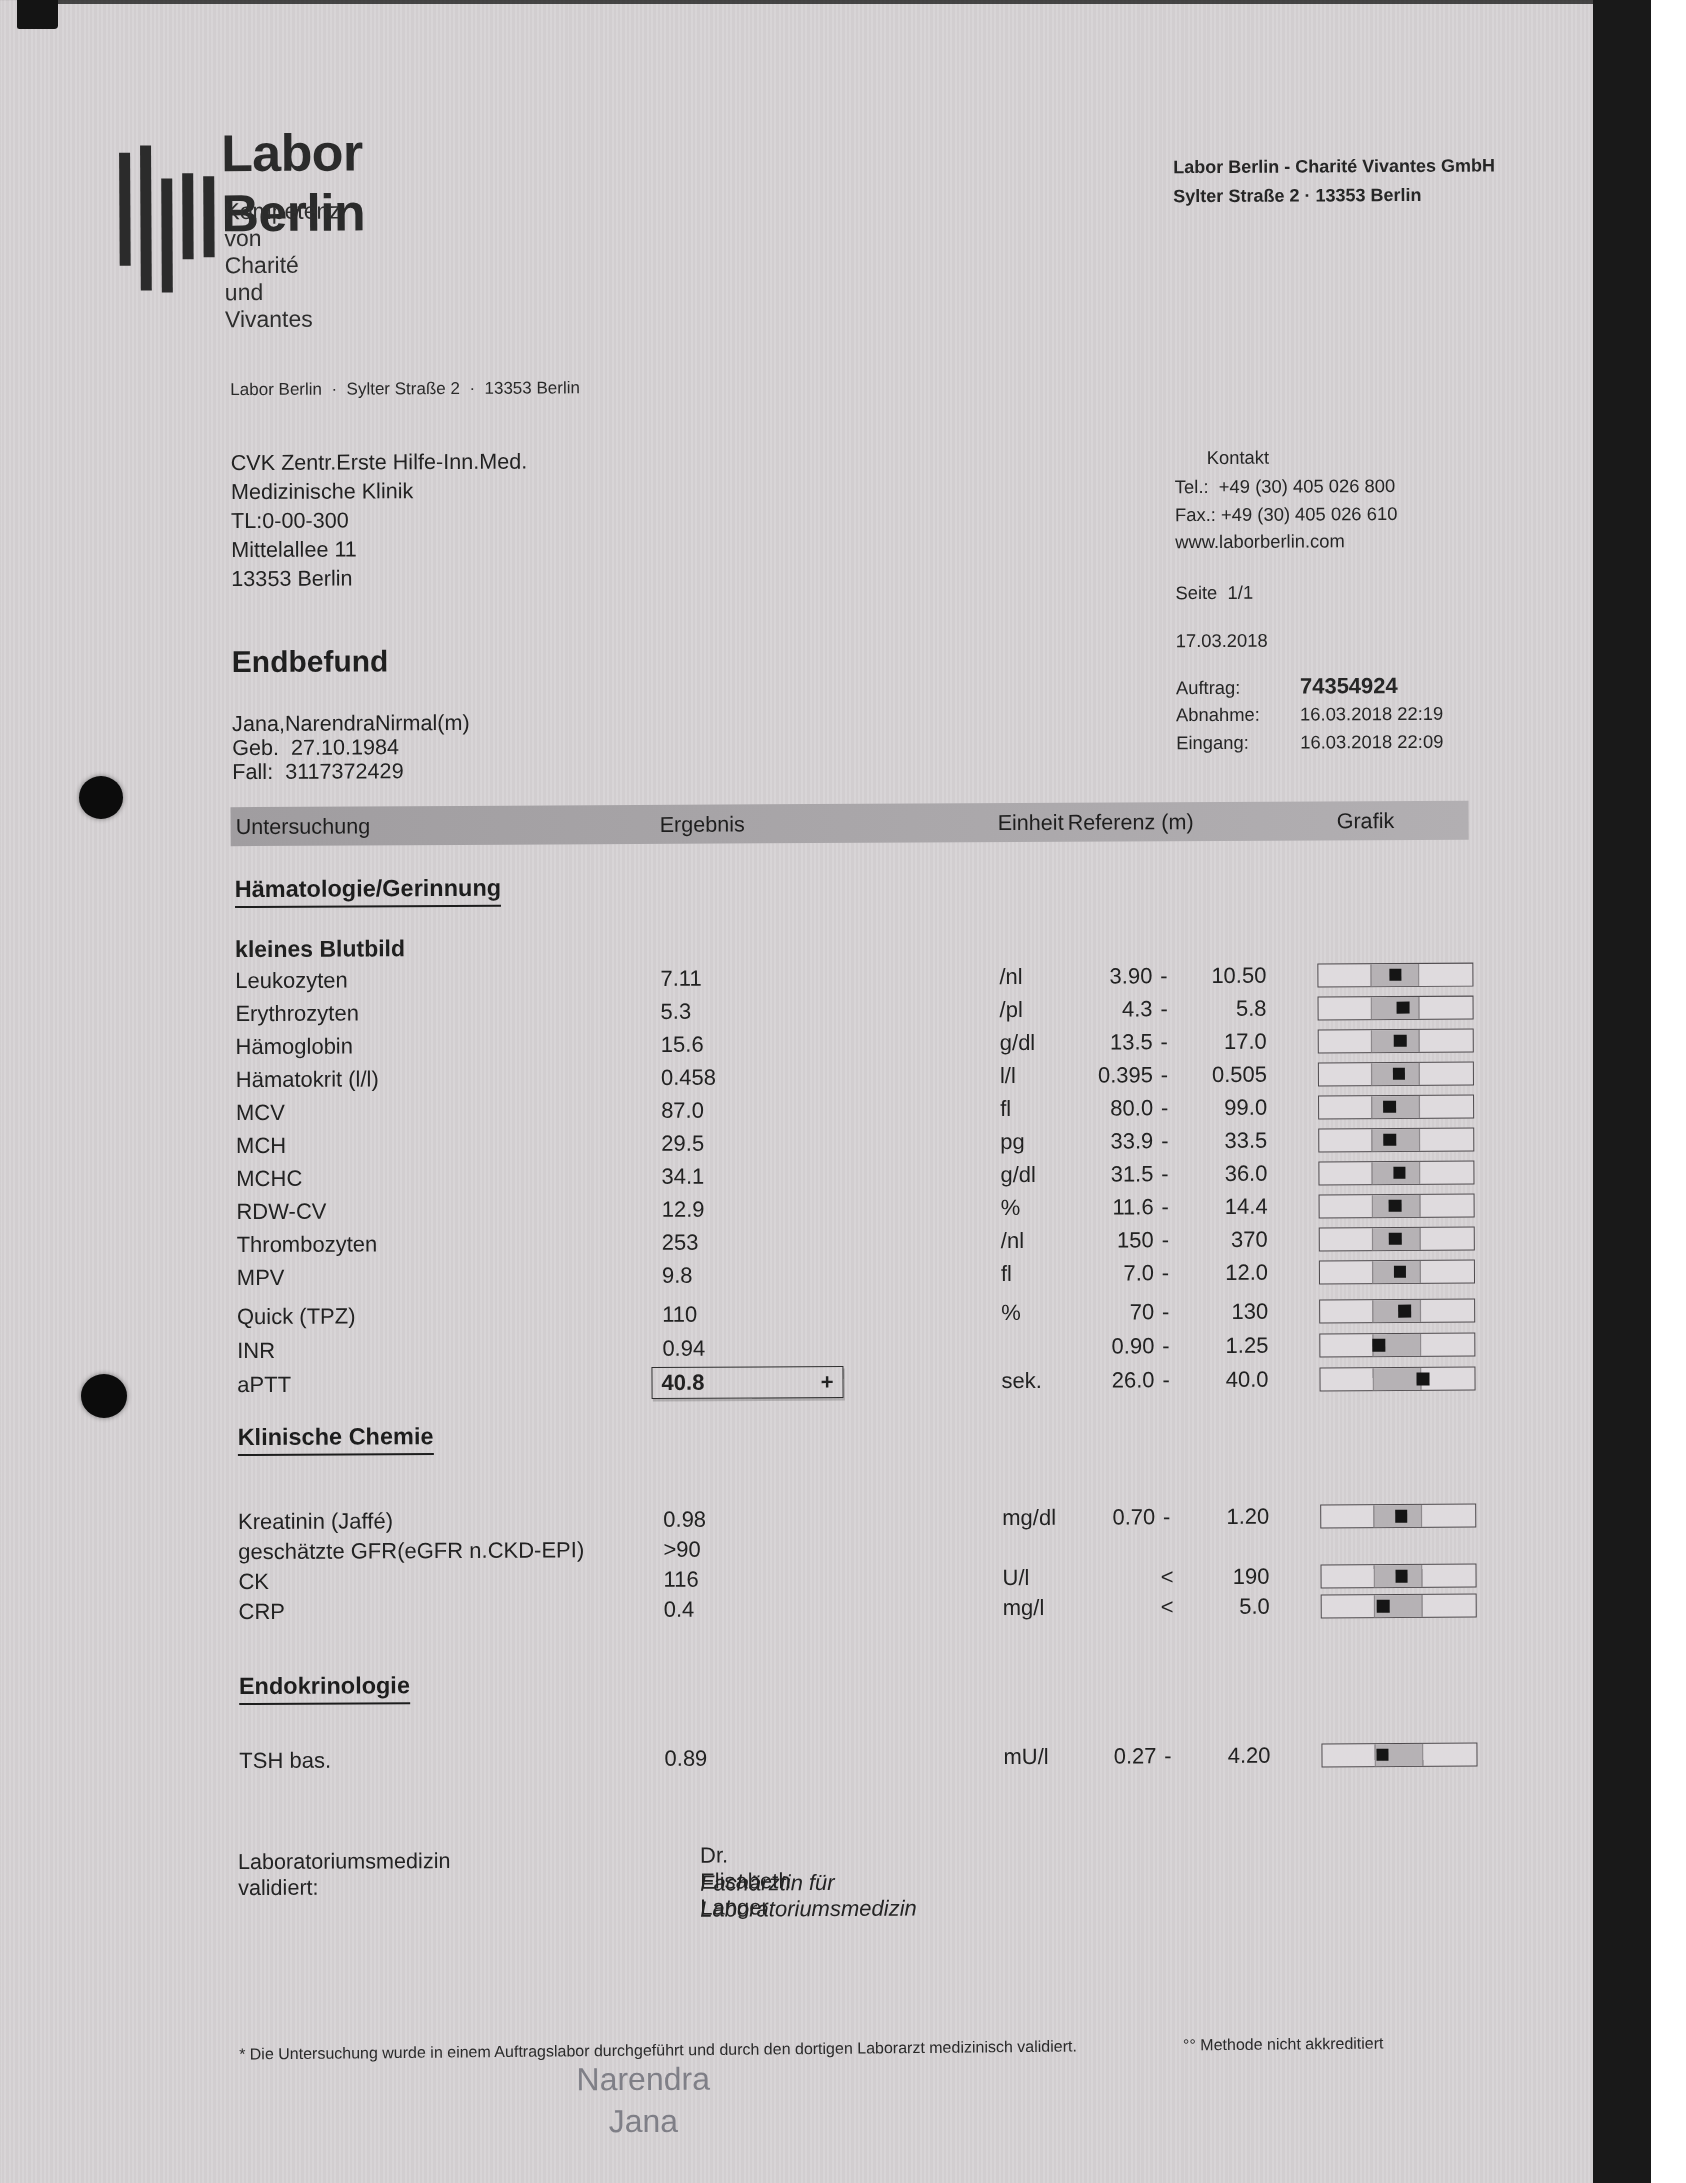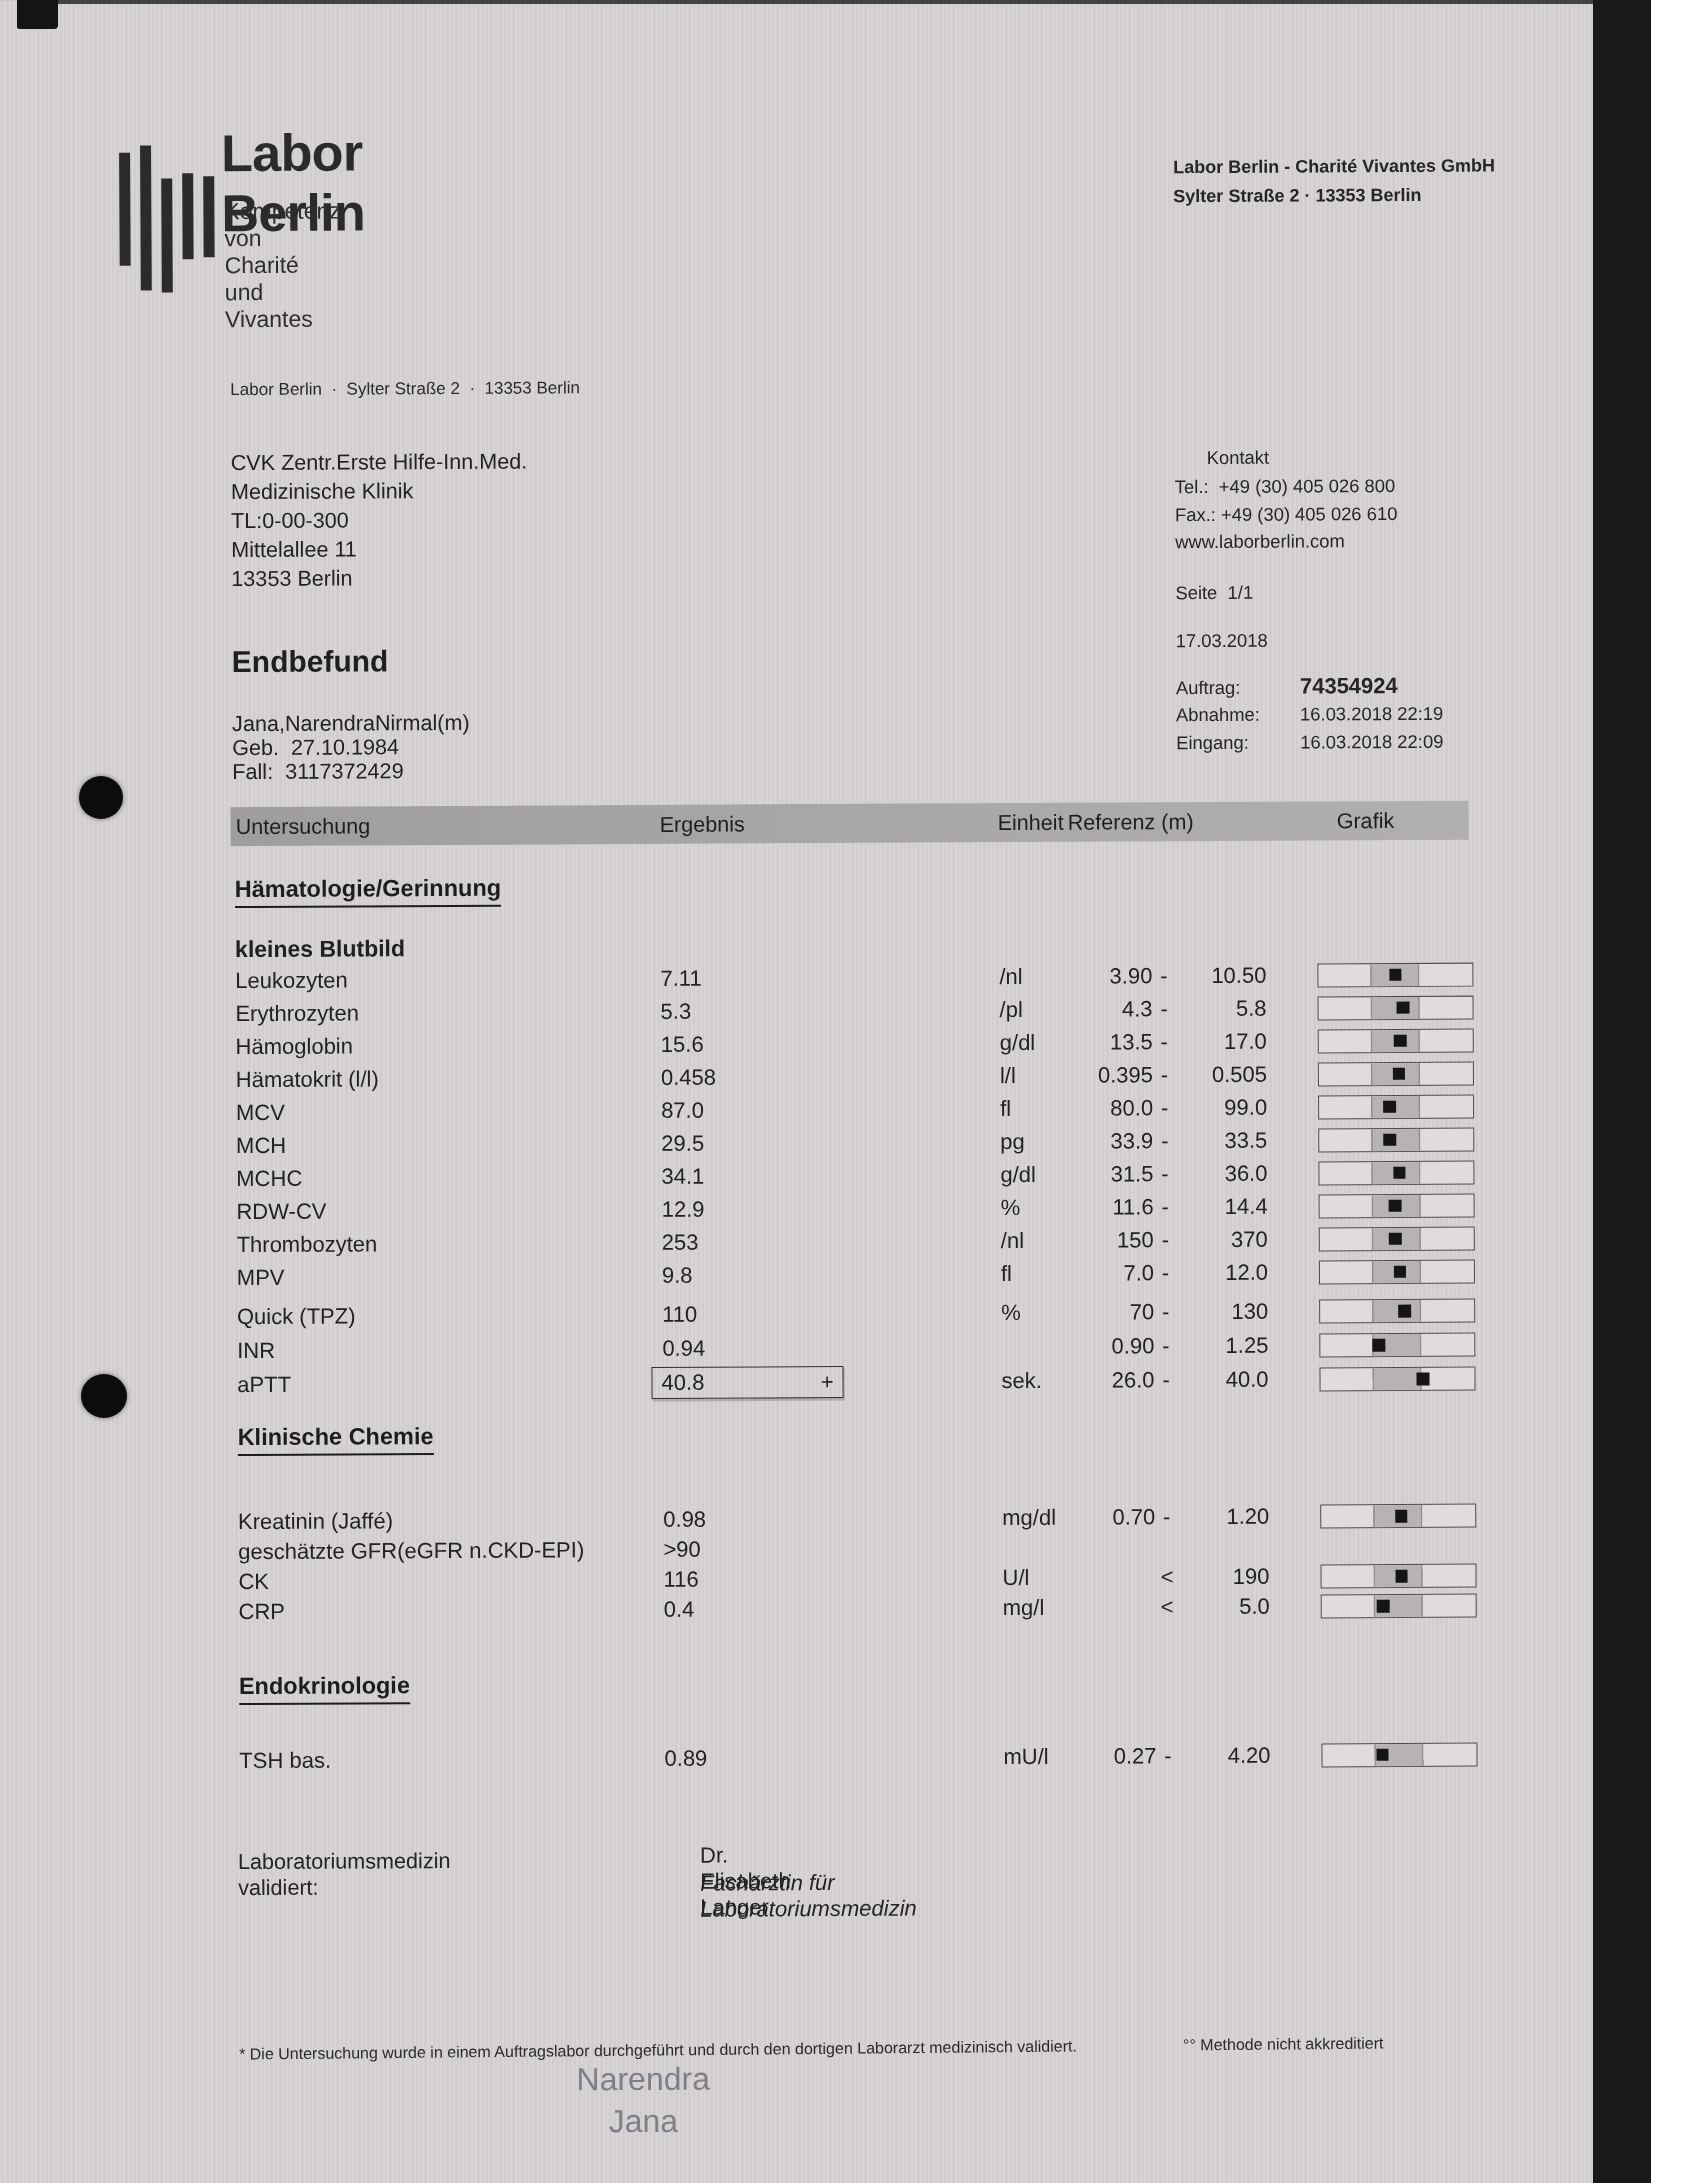--- a/index.html
+++ b/index.html
@@ -88,20 +88,21 @@
   .c-unit{left:768px;}
   .c-ref{left:845px;display:flex;}
   .c-ref .lo{display:inline-block;width:76px;text-align:right;}
   .c-ref .cmp{display:inline-block;width:23px;text-align:center;}
   .c-ref .hi{display:inline-block;width:83px;text-align:right;margin-left:8px;}
   .result-box{
     left:418px !important;width:192px;box-sizing:border-box;
     display:flex;justify-content:space-between;align-items:center;
     border:1.9px solid #2e2e2e;padding:1.9px 9px 1.9px 9px;
     box-shadow:1.3px 2.5px 0 rgba(60,60,60,0.25);
+    font-weight:bold;
   }
   .c-bar{
     position:absolute;left:1086px;top:50%;transform:translateY(-50%);
     width:156px;height:24px;box-sizing:border-box;
     border:1.9px solid #4e4a4d;background:#dfdbde;
   }
   .c-bar .mid{
     position:absolute;left:34%;top:0;bottom:0;width:31.5%;
     background-color:#b6b2b5;
     background-image:radial-gradient(rgba(0,0,0,0.14) 0.6px, transparent 0.6px);

